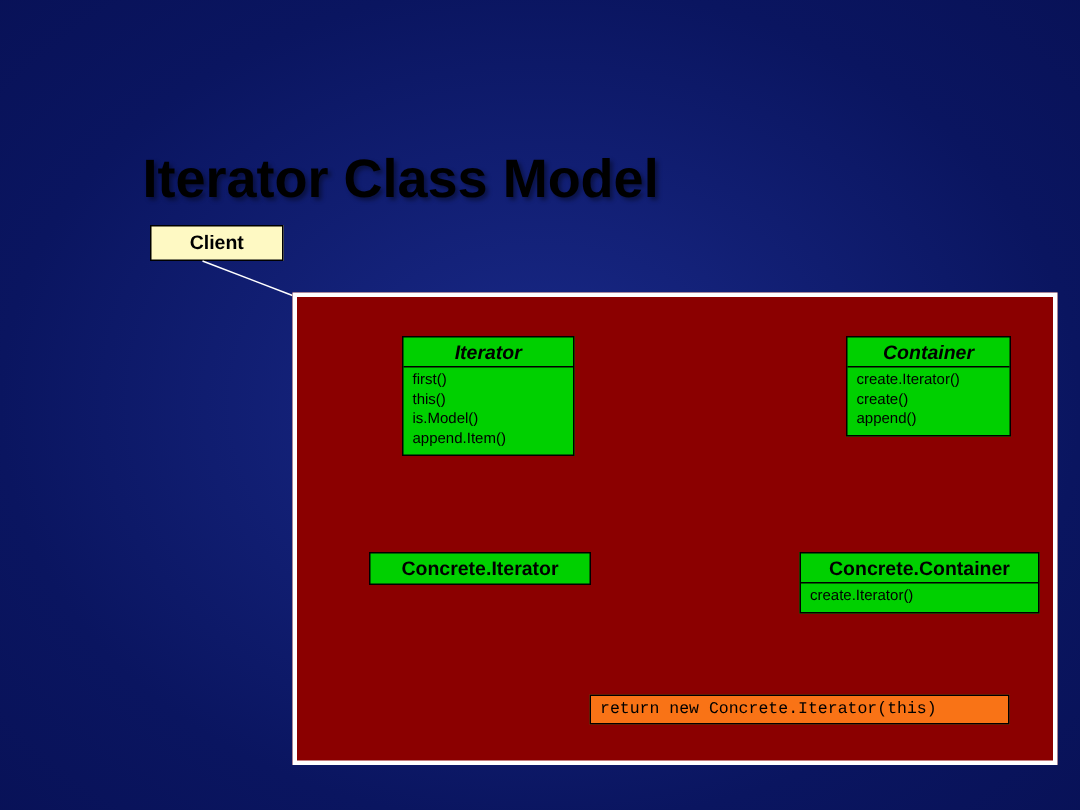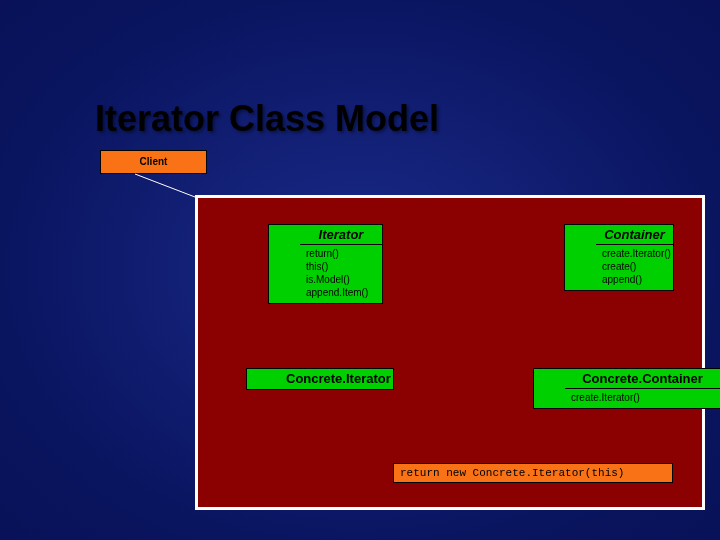--- a/index.html
+++ b/index.html
@@ -18,63 +18,62 @@
     font-size: 36px;
     font-weight: bold;
     color: #000;
     text-shadow: 2px 2px 3px rgba(0,0,0,0.4);
     margin-top: 28px;
   }
   .client-box {
     position: absolute;
     top: 150px;
     left: 100px;
-    width: 107px;
+    width: 89px;
     height: 24px;
-    background: #f97316;
+    background: #fef9c3;
     border: 1px solid #000;
-    font-size: 10px;
+    font-size: 13px;
     font-weight: bold;
     text-align: center;
     line-height: 22px;
   }
   .main-panel {
     position: absolute;
     top: 195px;
     left: 195px;
     width: 510px;
     height: 315px;
     background: #8b0000;
     border: 3px solid #fff;
   }
   .uml-box {
     position: absolute;
     background: #00d000;
     border: 1px solid #000;
-    padding-left: 31px;
   }
   .uml-title {
     font-size: 13px;
     font-weight: bold;
     text-align: center;
     font-style: italic;
     padding: 2px 8px;
     border-bottom: 1px solid #000;
     white-space: nowrap;
   }
   .uml-title.noital { font-style: normal; }
   .uml-body {
     font-size: 10px;
     padding: 2px 6px 4px 6px;
     line-height: 1.3;
   }
   .iterator-box { top: 26px; left: 70px; width: 115px; }
   .container-box { top: 26px; left: 366px; width: 110px; }
   .concrete-iter-box { top: 170px; left: 48px; width: 148px; height: 22px; }
-  .concrete-cont-box { top: 170px; left: 335px; width: 188px; }
+  .concrete-cont-box { top: 170px; left: 335px; width: 160px; }
   .code-box {
     position: absolute;
     top: 265px;
     left: 195px;
     width: 280px;
     height: 20px;
     background: #f97316;
     border: 1px solid #000;
     font-family: "Courier New", monospace;
     font-size: 11px;
@@ -114,21 +113,21 @@
 
   <line x1="605" y1="402" x2="605" y2="470" stroke="#fff" stroke-width="1"></line>
   <line x1="605" y1="470" x2="475" y2="470" stroke="#fff" stroke-width="1"></line>
 </svg>
 
 <div class="main-panel">
 
   <div class="uml-box iterator-box">
     <div class="uml-title">Iterator</div>
     <div class="uml-body">
-      <div>return()</div>
+      <div>first()</div>
       <div>this()</div>
       <div>is.Model()</div>
       <div>append.Item()</div>
     </div>
   </div>
 
   <div class="uml-box container-box">
     <div class="uml-title">Container</div>
     <div class="uml-body">
       <div>create.Iterator()</div>

